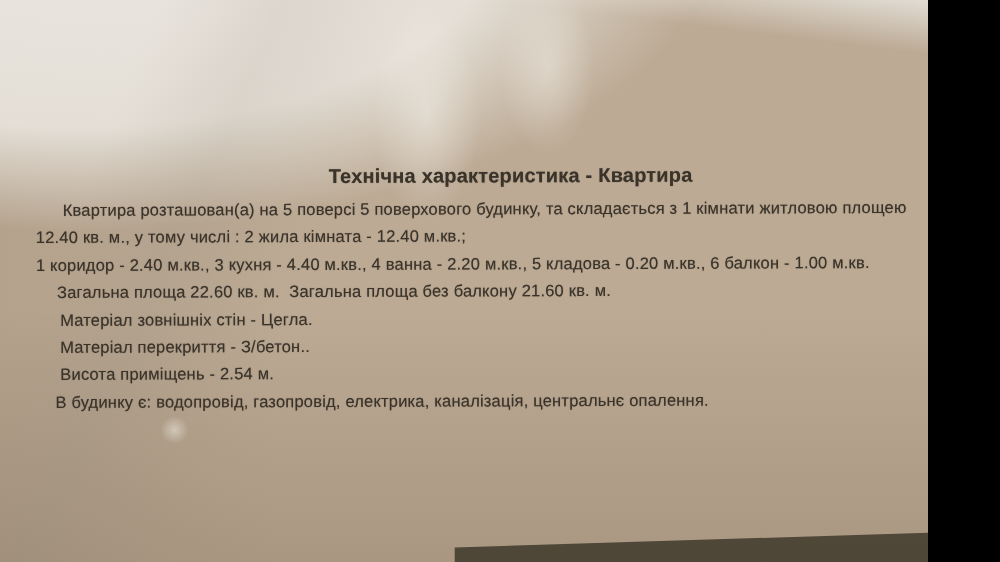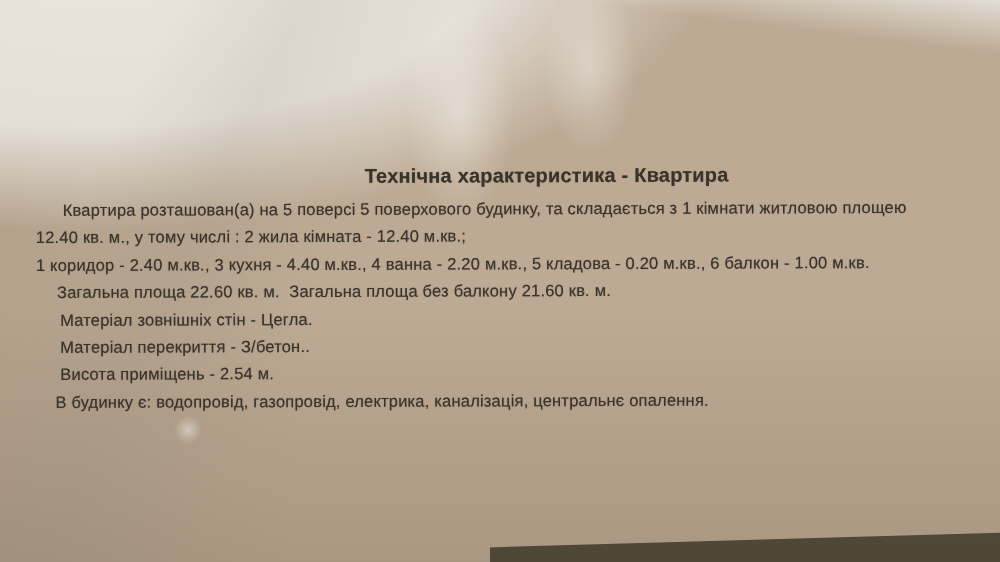--- a/index.html
+++ b/index.html
@@ -2,21 +2,21 @@
 <html><head>
 <meta charset="utf-8">
 <style>
   html, body {
     margin: 0;
     padding: 0;
     background: #000;
   }
   .photo {
     position: relative;
-    width: 1000px;
+    width: 928px;
     height: 562px;
     overflow: hidden;
     font-family: "Liberation Sans", "DejaVu Sans", sans-serif;
     background-color: #bcaa94;
     background-image:
       
       radial-gradient(circle 14px at 18.8% 76.5%, rgba(238,233,224,0.55), rgba(238,233,224,0) 100%),
       
       radial-gradient(ellipse 75px 150px at 46% 20%, rgba(243,240,234,0.50), rgba(243,240,234,0) 72%),
       radial-gradient(ellipse 65px 120px at 59% 12%, rgba(243,240,234,0.45), rgba(243,240,234,0) 72%),

